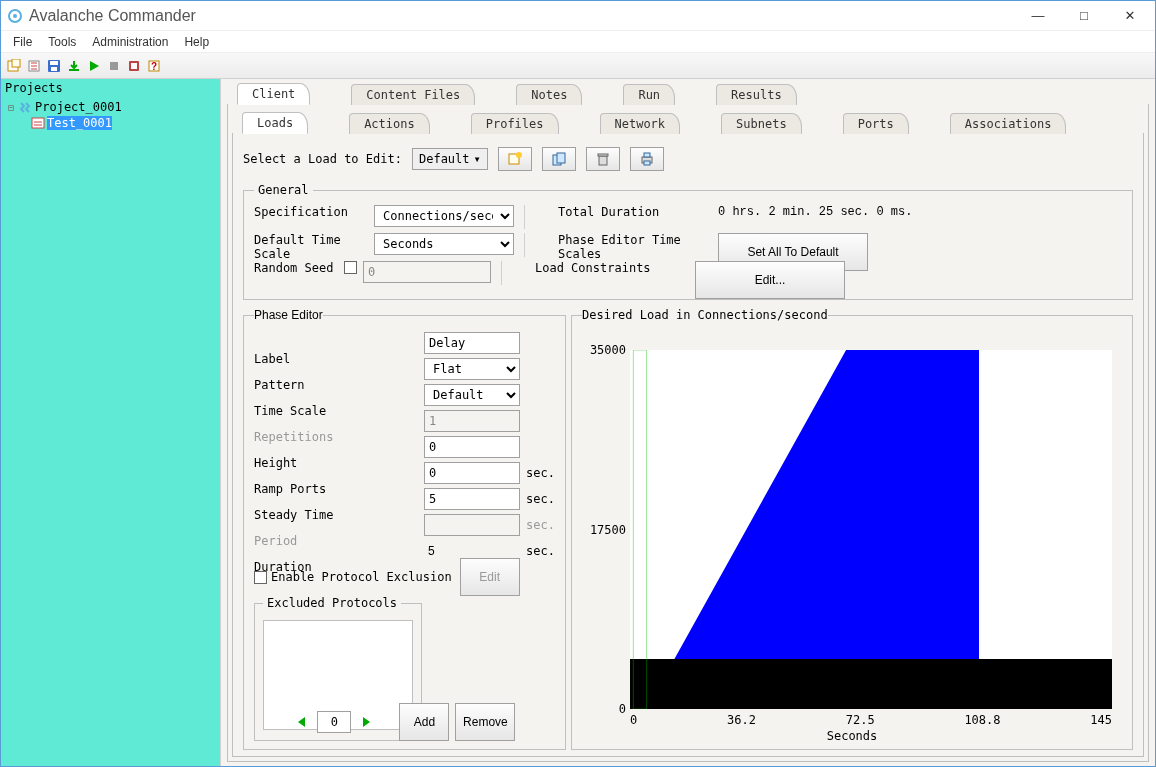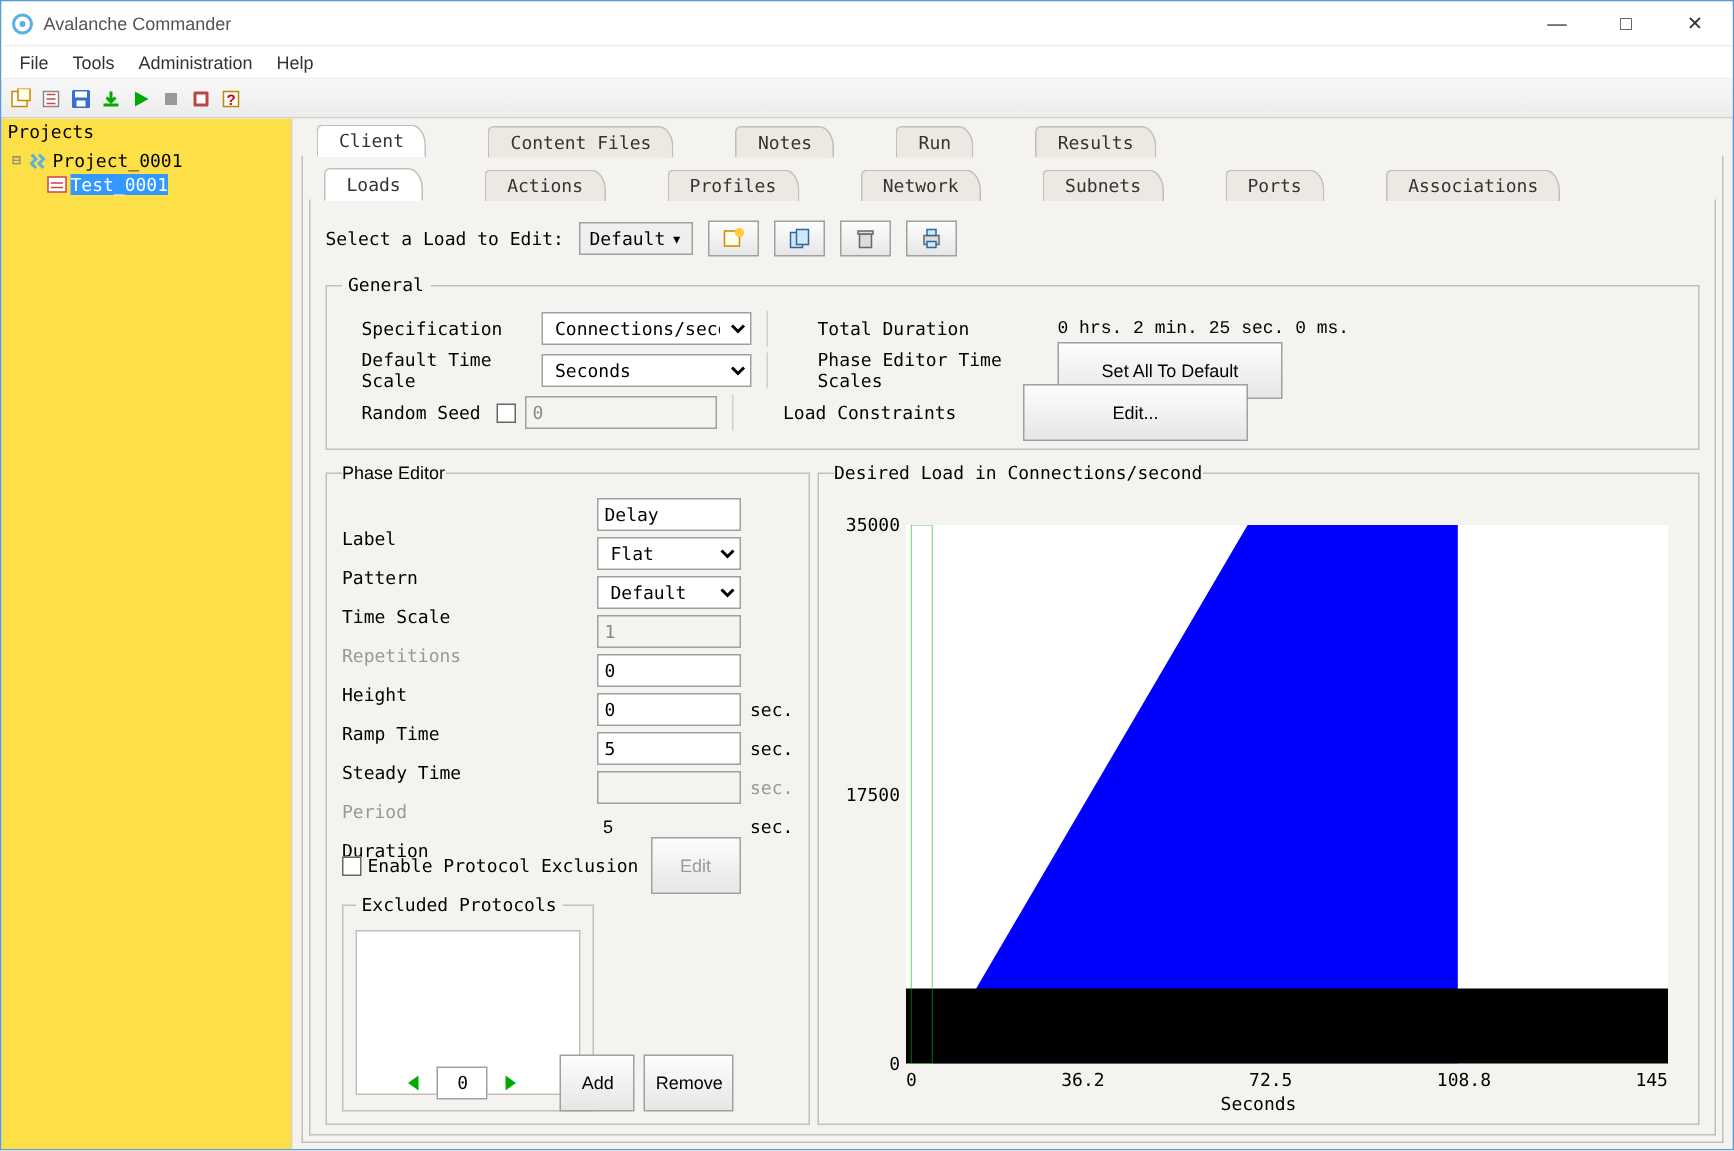--- a/index.html
+++ b/index.html
@@ -3,34 +3,34 @@
 <meta charset="utf-8">
 <style>
 * { box-sizing: border-box; margin: 0; padding: 0; }
 body { font-family: "Microsoft YaHei", "SimSun", sans-serif; font-size: 12px; background: #fff; color: #000; user-select: none; }
 
 .window { width: 1156px; height: 767px; border: 1px solid #5a9bd5; display: flex; flex-direction: column; background: #fff; }
 
 
 .titlebar { height: 30px; display: flex; align-items: center; padding: 0 2px 0 6px; background: #fff; border-bottom: 1px solid #eee; }
 .titlebar .app-icon { width: 16px; height: 16px; margin-right: 6px; }
-.titlebar .title { flex: 1; color: #555; font-size: 12px; }
+.titlebar .title { flex: 1; color: #555; font-size: 16px; }
 .titlebar .win-btn { width: 46px; height: 28px; display: flex; align-items: center; justify-content: center; font-size: 13px; color: #333; }
 
 
 .menubar { height: 22px; background: #fff; border-bottom: 1px solid #eee; display: flex; align-items: center; padding-left: 4px; }
 .menubar .menu-item { padding: 2px 8px; color: #333; }
 
 
 .toolbar { height: 26px; background: linear-gradient(#f8f8f8,#ececec); border-bottom: 1px solid #d0d0d0; display: flex; align-items: center; padding-left: 4px; gap: 2px; }
 .tool-btn { width: 18px; height: 18px; display: flex; align-items: center; justify-content: center; border: 1px solid transparent; }
 
 
 .main { flex: 1; display: flex; overflow: hidden; }
-.sidebar { width: 194px; border-right: 1px solid #d0d0d0; background: #fde047; display: flex; flex-direction: column; }
+.sidebar { width: 220px; border-right: 1px solid #d0d0d0; background: #5eead4; display: flex; flex-direction: column; }
 .sidebar-title { padding: 2px 4px; font-family: "Consolas","SimSun",monospace; }
 .tree { padding: 2px 4px; font-family: Consolas, "SimSun", monospace; font-size: 12px; }
 .tree-row { display: flex; align-items: center; gap: 2px; height: 16px; }
 .tree-row.selected .label { background: #3399ff; color: #fff; }
 .tree-toggle { width: 12px; text-align: center; color: #777; font-size: 10px; }
 .tree-icon { width: 14px; height: 14px; }
 
 .content { flex: 1; display: flex; flex-direction: column; background: #f4f3ef; padding: 4px 6px 8px 6px; overflow: hidden; }
 
 
@@ -40,21 +40,21 @@
 
 .panel { flex: 1; background: #f4f3ef; border: 1px solid #bfbfbf; border-top: none; margin-top: -1px; padding: 4px 4px; display: flex; flex-direction: column; }
 
 .load-toolbar { display: flex; align-items: center; gap: 10px; padding: 8px 4px; font-family: Consolas, "SimSun", monospace; }
 .select-like { border: 1px solid #a0a0a0; background: #efefef; padding: 2px 6px; display: inline-flex; align-items: center; gap: 4px; height: 22px; font-family: Consolas,"SimSun",monospace; }
 .icon-btn { width: 34px; height: 24px; border: 1px solid #a0a0a0; background: linear-gradient(#fdfdfd,#e6e6e6); display: flex; align-items: center; justify-content: center; }
 
 fieldset.group { border: 1px solid #bfbfbf; margin: 4px 4px 8px 4px; padding: 8px 10px 10px 10px; }
 fieldset.group > legend { padding: 0 4px; font-family: Consolas, "SimSun", monospace; }
 
-.form-row-wide { display: flex; align-items: center; height: 28px; margin-left: 13px; }
+.form-row-wide { display: flex; align-items: flex-start; height: 28px; }
 .lbl-wide { width: 120px; font-family: Consolas,"SimSun",monospace; }
 .ctrl-wide { width: 140px; }
 .gap-col { width: 30px; border-left: 1px solid #d0d0d0; height: 24px; margin: 0 4px 0 10px; }
 .lbl-wide2 { width: 160px; font-family: Consolas,"SimSun",monospace; }
 .val-wide { font-family: Liberation Mono, monospace; }
 
 select, input[type=text] { border: 1px solid #a0a0a0; background: #fff; padding: 2px 4px; height: 22px; font-family: Consolas,"SimSun",monospace; font-size: 12px; }
 input[type=text][disabled] { background: #f4f3ef; color: #888; }
 .btn { border: 1px solid #a0a0a0; background: linear-gradient(#fdfdfd,#e6e6e6); padding: 2px 8px; height: 38px; font-family: Liberation Sans, sans-serif; font-size: 12px; display: inline-flex; align-items: center; justify-content: center; }
 .btn.disabled { color: #999; }
@@ -284,21 +284,21 @@
                   </div>
                 <div class="pe-row">
                     <div class="pe-lbl disabled">Repetitions</div>
                     <input type="text" disabled="" class="pe-ctrl" value="1" style="">
                   </div>
                 <div class="pe-row">
                     <div class="pe-lbl">Height</div>
                     <input type="text" class="pe-ctrl" value="0" style="">
                   </div>
                 <div class="pe-row">
-                    <div class="pe-lbl">Ramp Time</div>
+                    <div class="pe-lbl">Ramp Ports</div>
                     <input type="text" class="pe-ctrl" value="0" style="">
                     <span class="pe-unit">sec.</span>
                   </div>
                 <div class="pe-row">
                     <div class="pe-lbl">Steady Time</div>
                     <input type="text" class="pe-ctrl" value="5" style="">
                     <span class="pe-unit">sec.</span>
                   </div>
                 <div class="pe-row">
                     <div class="pe-lbl disabled">Period</div>

